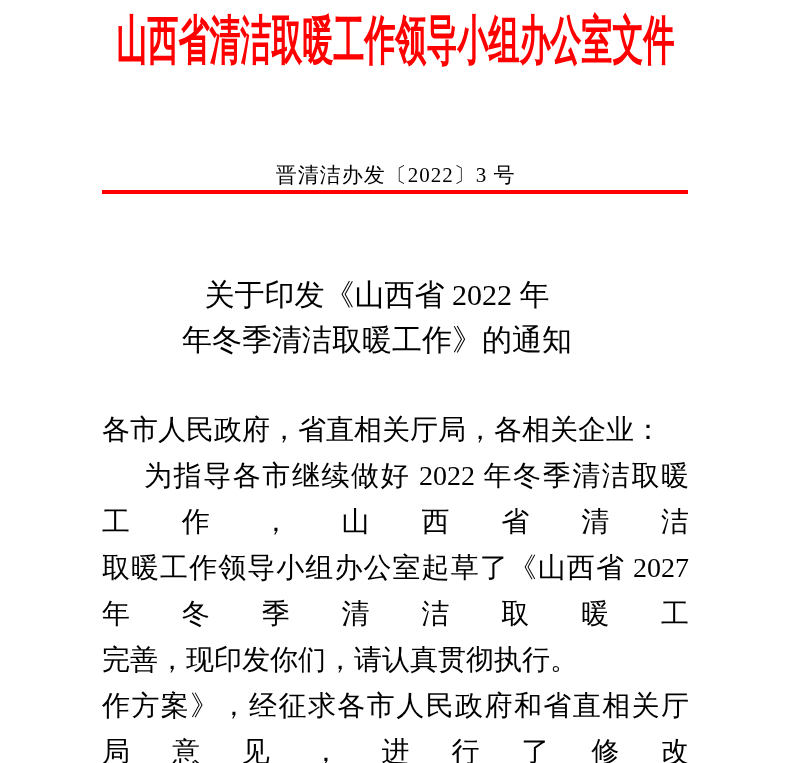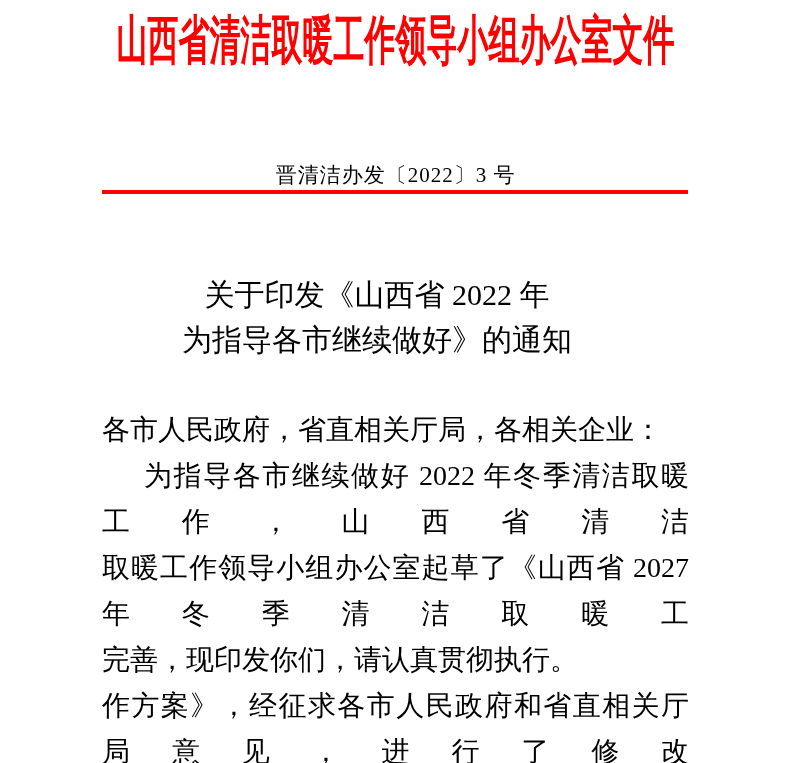--- a/index.html
+++ b/index.html
@@ -96,21 +96,21 @@
   <div class="red-header">
     <span class="red-header-text">山西省清洁取暖工作领导小组办公室文件</span>
   </div>
 
   <div class="doc-number">晋清洁办发〔2022〕3 号</div>
 
   <div class="red-line"></div>
 
   <div class="doc-title">
     <div class="title-line">关于印发《山西省 2022 年</div>
-    <div class="title-line">为指导各市继续做好》的通知</div>
+    <div class="title-line">年冬季清洁取暖工作》的通知</div>
   </div>
 
   <div class="doc-body">
     <div class="body-line">各市人民政府，省直相关厅局，各相关企业：</div>
     <div class="body-line indent justify">为指导各市继续做好 2022 年冬季清洁取暖工作，山西省清洁</div>
     <div class="body-line justify">取暖工作领导小组办公室起草了《山西省 2027 年冬季清洁取暖工</div>
     <div class="body-line">完善，现印发你们，请认真贯彻执行。</div>
     <div class="body-line justify">作方案》，经征求各市人民政府和省直相关厅局意见，进行了修改</div>
   </div>
 

